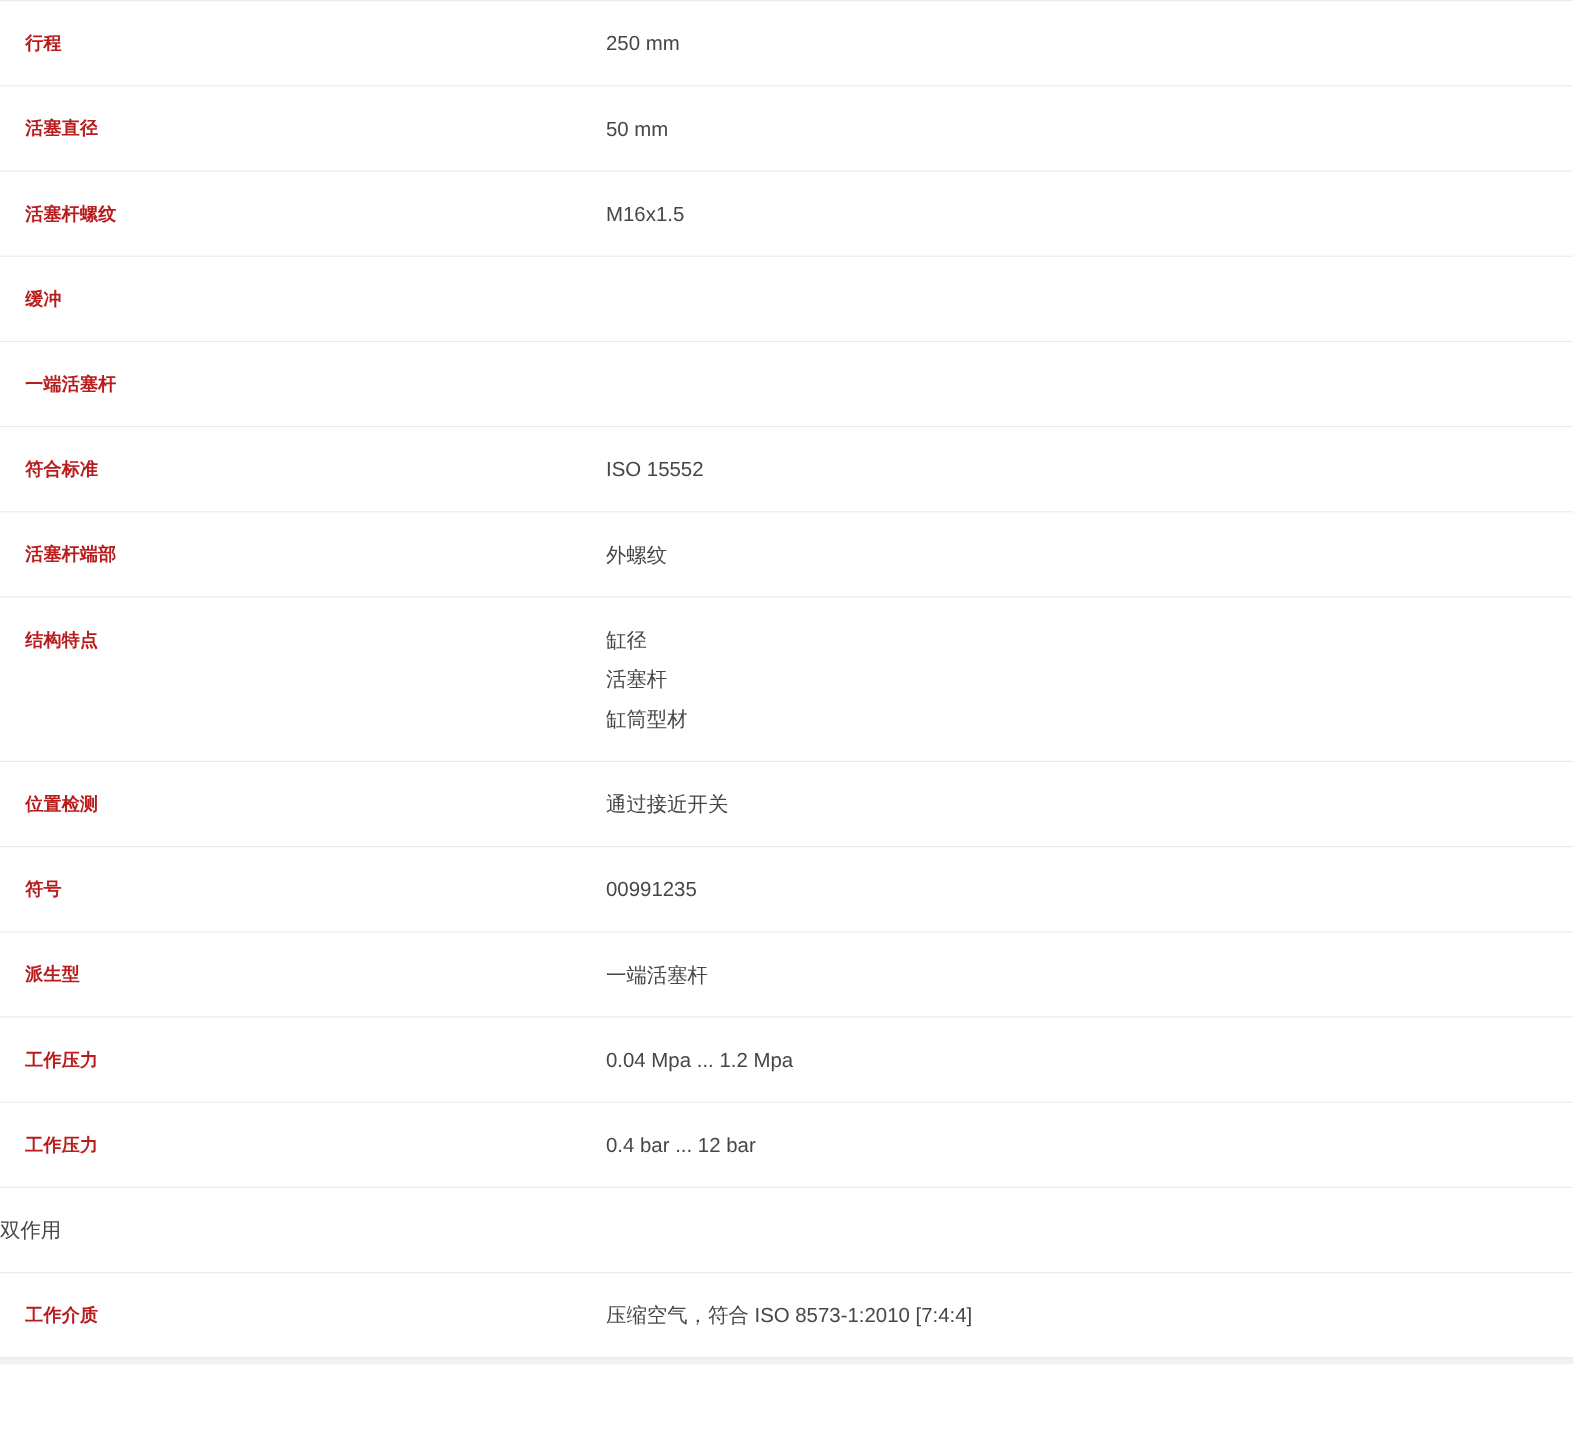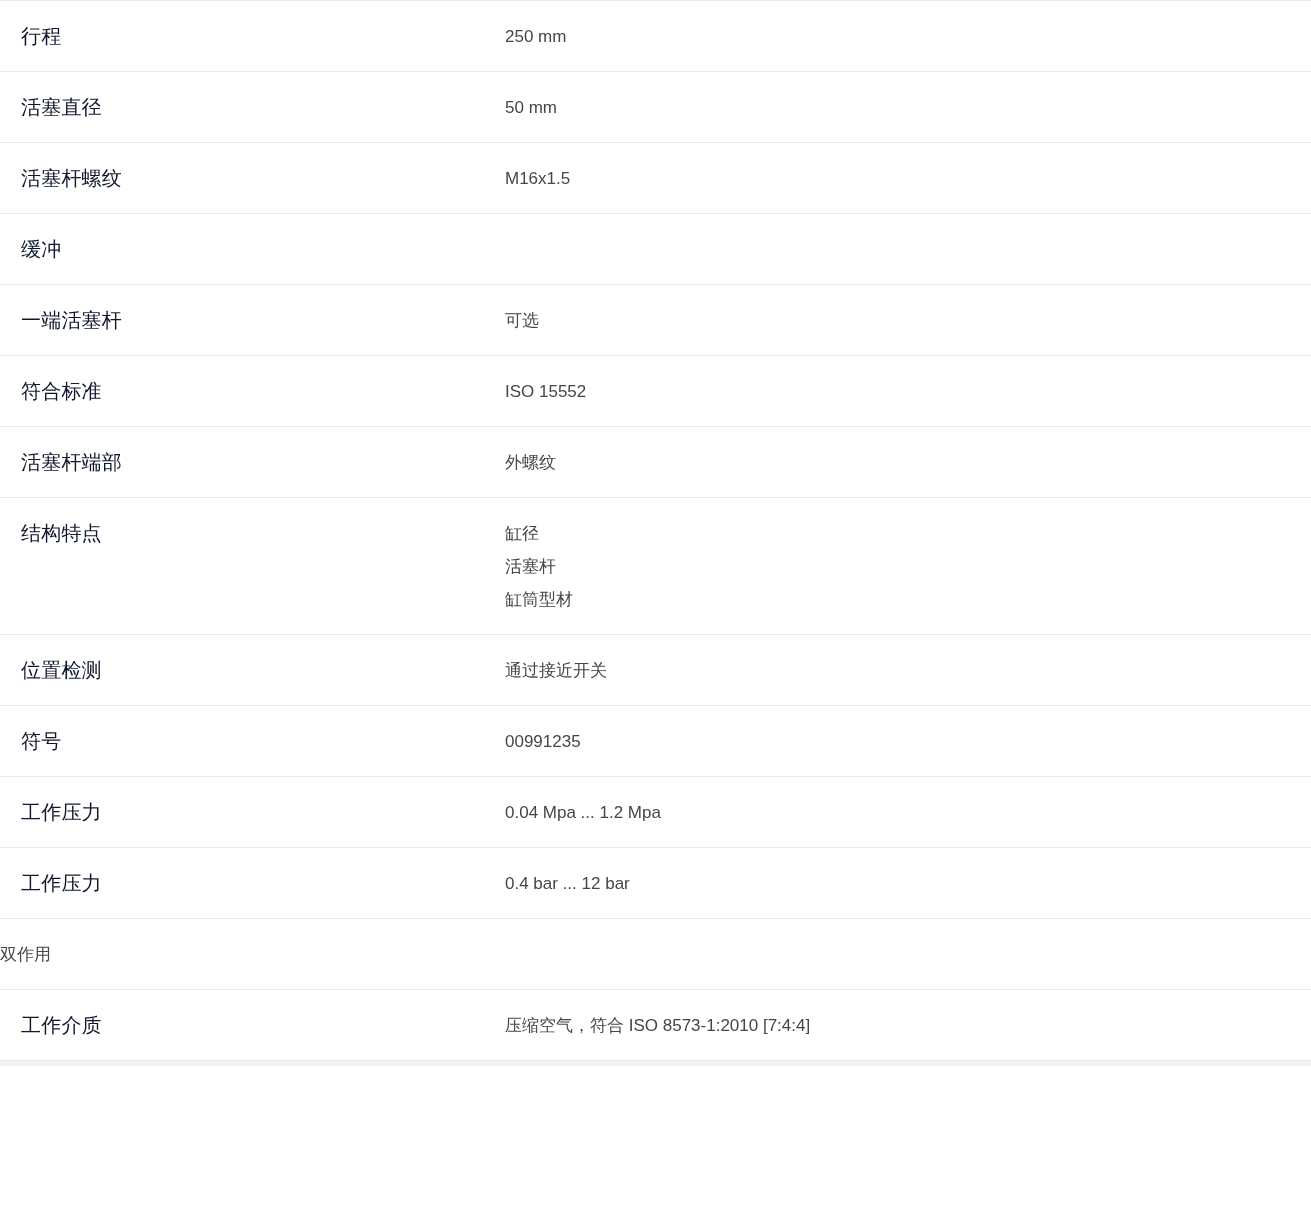--- a/index.html
+++ b/index.html
@@ -20,23 +20,23 @@
     display: flex;
     align-items: flex-start;
     border-top: 1px solid #ebebeb;
     padding: 19px 0 18px 0;
     min-height: 71px;
   }
   .spec-label {
     flex: 0 0 505px;
     padding-left: 21px;
     padding-right: 30px;
-    font-size: 20px;
-    font-weight: normal;
-    color: #0f172a;
+    font-size: 15px;
+    font-weight: bold;
+    color: #b91c1c;
     line-height: 33px;
     letter-spacing: 0.2px;
   }
   .spec-value {
     flex: 1 1 auto;
     font-size: 17px;
     font-weight: normal;
     color: #464646;
     line-height: 33px;
     white-space: pre-line;
@@ -68,21 +68,20 @@
       <div class="spec-label">活塞杆螺纹</div>
       <div class="spec-value">M16x1.5</div>
     </div>
 
     <div class="spec-row">
       <div class="spec-label">缓冲</div>
     </div>
 
     <div class="spec-row">
       <div class="spec-label">一端活塞杆</div>
-      <div class="spec-value">可选</div>
     </div>
 
     <div class="spec-row">
       <div class="spec-label">符合标准</div>
       <div class="spec-value">ISO 15552</div>
     </div>
 
     <div class="spec-row">
       <div class="spec-label">活塞杆端部</div>
       <div class="spec-value">外螺纹</div>
@@ -98,20 +97,24 @@
     <div class="spec-row">
       <div class="spec-label">位置检测</div>
       <div class="spec-value">通过接近开关</div>
     </div>
 
     <div class="spec-row">
       <div class="spec-label">符号</div>
       <div class="spec-value">00991235</div>
     </div>
 
+    <div class="spec-row">
+      <div class="spec-label">派生型</div>
+      <div class="spec-value">一端活塞杆</div>
+    </div>
 
     <div class="spec-row">
       <div class="spec-label">工作压力</div>
       <div class="spec-value">0.04 Mpa ... 1.2 Mpa</div>
     </div>
 
     <div class="spec-row">
       <div class="spec-label">工作压力</div>
       <div class="spec-value">0.4 bar ... 12 bar</div>
     </div>

